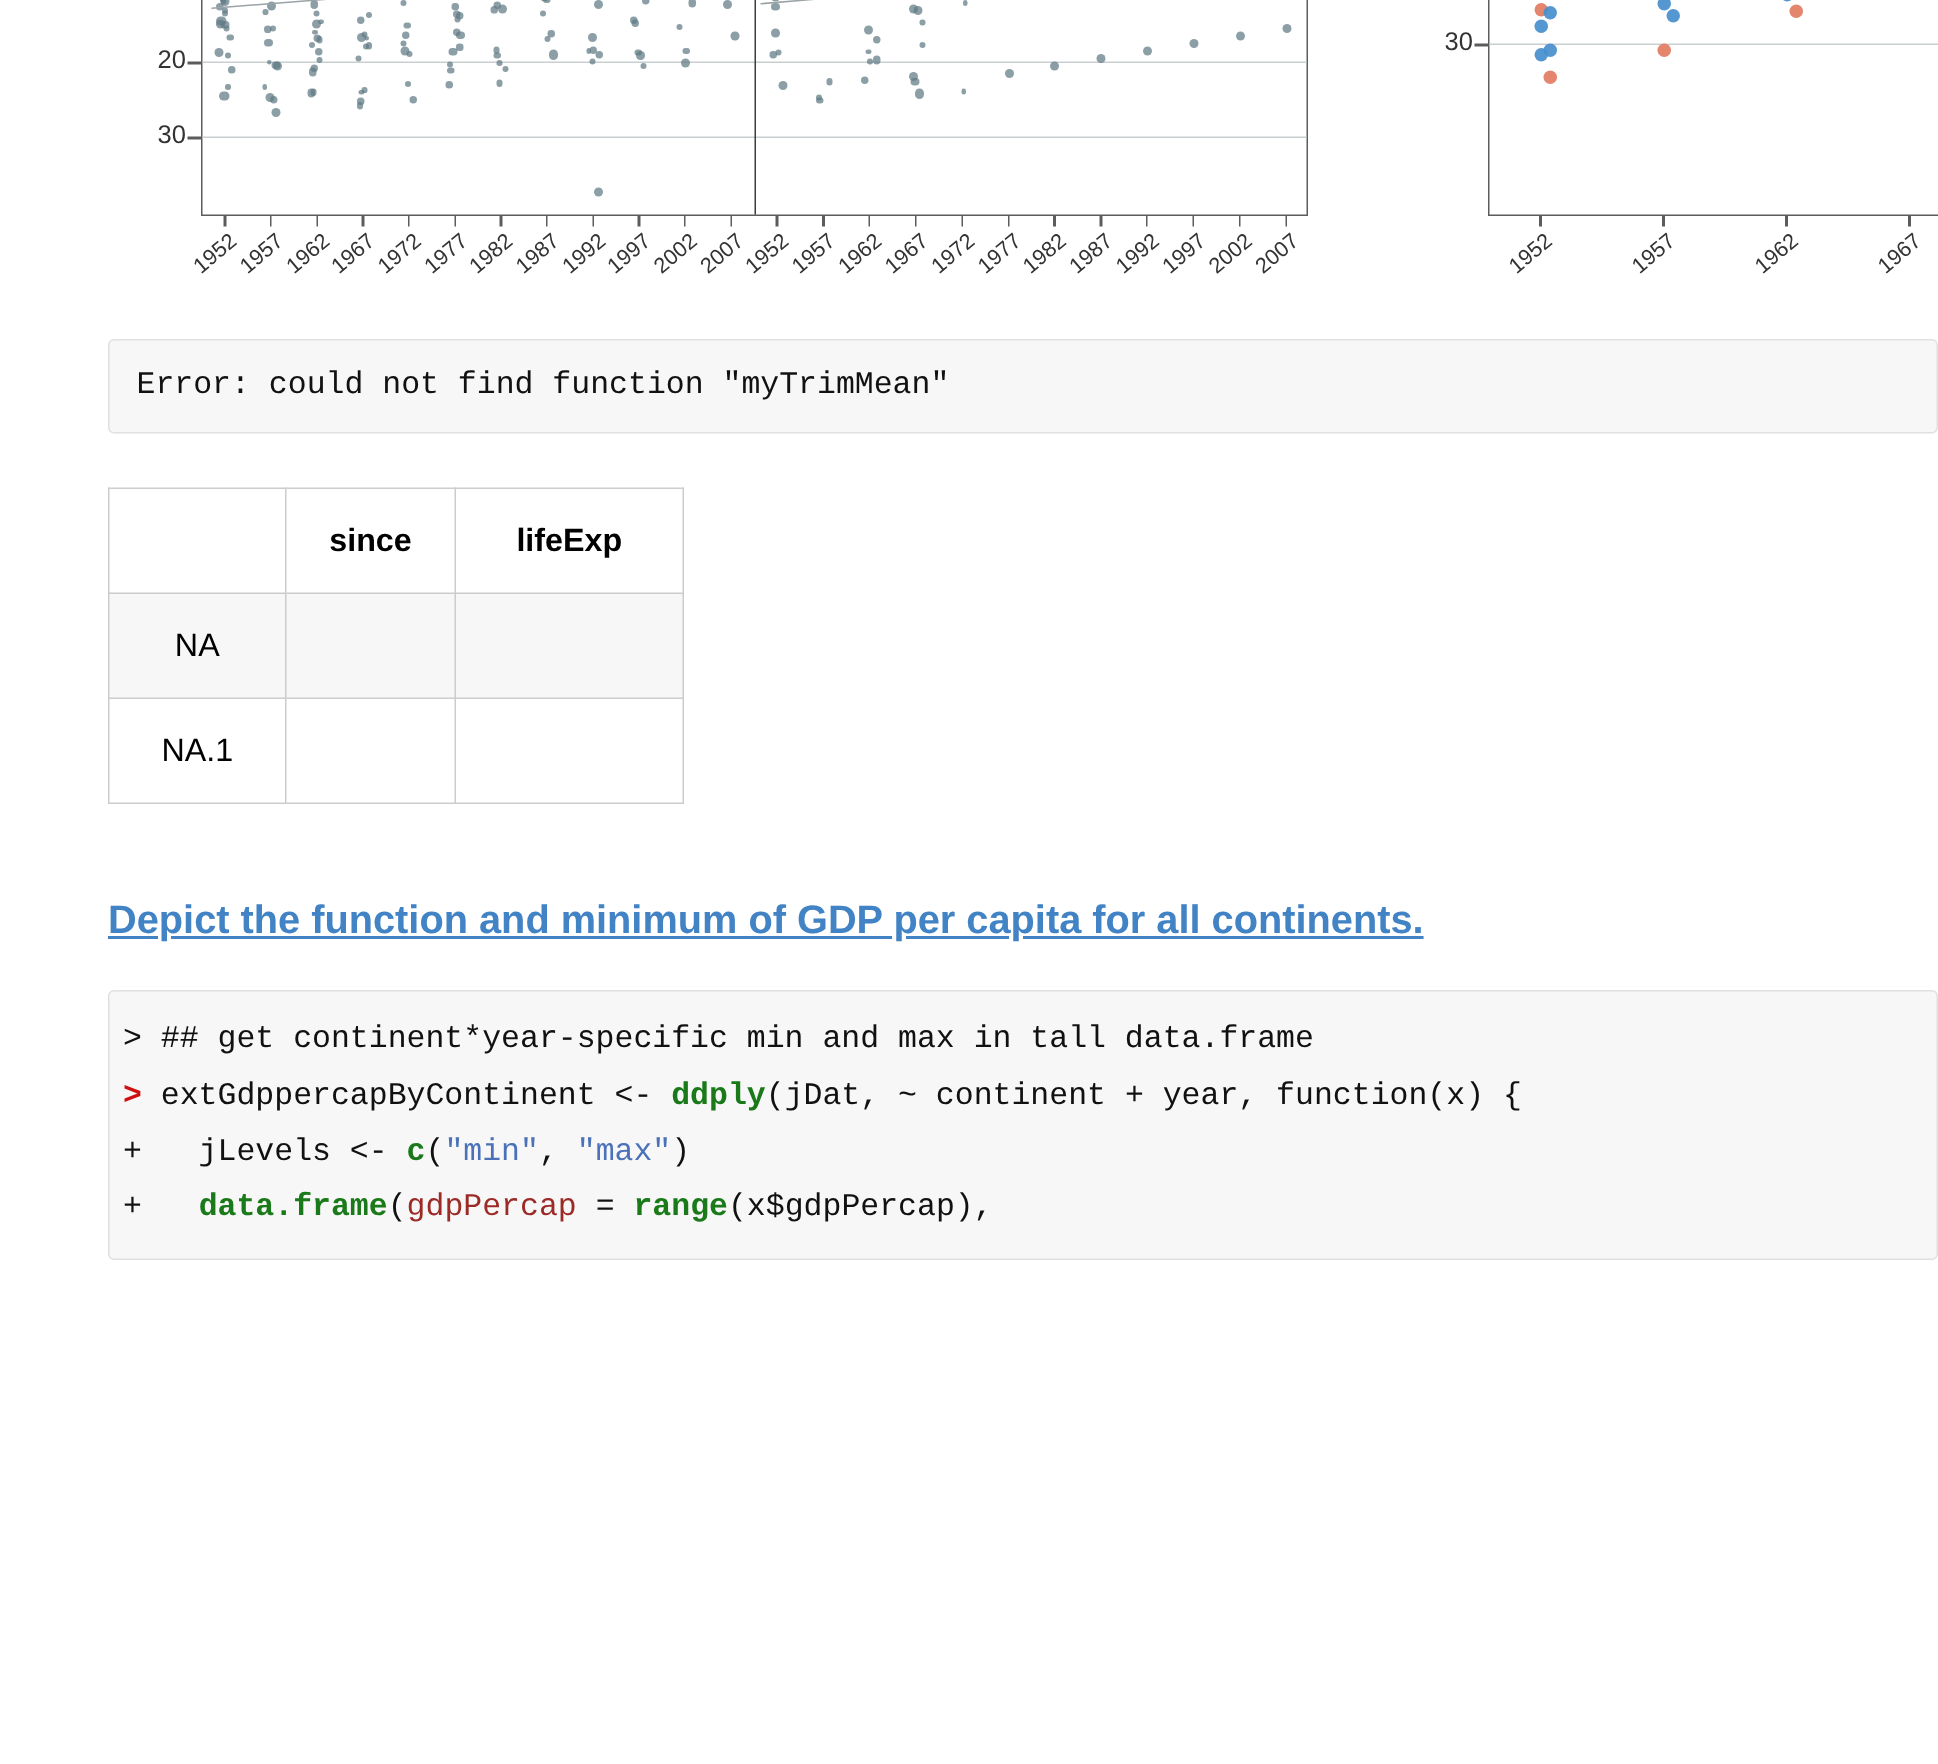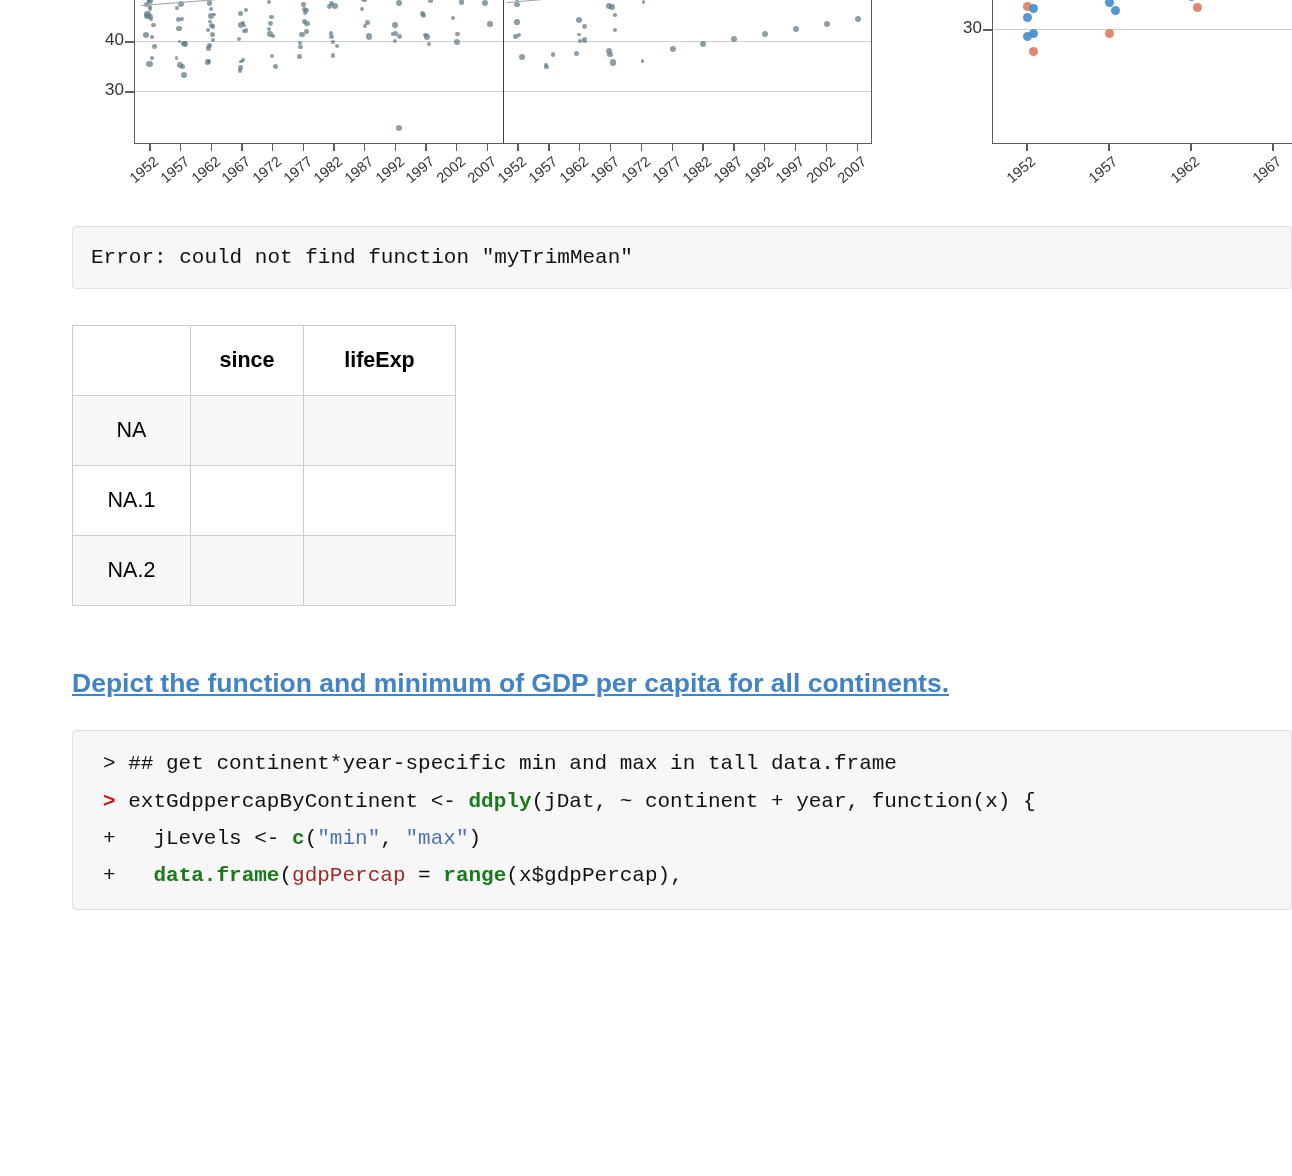--- a/index.html
+++ b/index.html
@@ -121,21 +121,21 @@
   }
 
   .prompt-line { margin-top: 58px; }
 
   
   pre.codebox {
     margin: 30px 0 0 0;
     background: #f7f7f7;
     border: 1px solid #e0e0e0;
     border-radius: 4px;
-    padding: 14px 30px;
+    padding: 14px 9px;
     font-family: "Liberation Mono", monospace;
     font-size: 21px;
     line-height: 1.78;
     color: #111111;
     overflow: hidden;
     white-space: pre;
   }
   pre.codebox.error { padding: 12px 18px; }
 
   .tok-fn      { color: #1a7a1a; font-weight: bold; }
@@ -338,21 +338,21 @@
           <div class="dot grey" style="left:596.25px;top:266px;width:6px;height:6px;"></div>
           <div class="dot grey" style="left:627.0833333333333px;top:261px;width:6px;height:6px;"></div>
           <div class="dot grey" style="left:657.9166666666666px;top:256px;width:6px;height:6px;"></div>
           <div class="dot grey" style="left:688.75px;top:251px;width:6px;height:6px;"></div>
           <div class="dot grey" style="left:719.5833333333333px;top:246px;width:6px;height:6px;"></div>
           <div class="trendline" style="left:6px;top:235px;width:230.70327262524907px;transform:rotate(-4.474896506246098deg);"></div>
           <div class="trendline" style="left:372px;top:232px;width:120.41594578792295px;transform:rotate(-4.763641690726177deg);"></div>
         </div>
     </div>
     <div id="yaxisA">
-        <div class="ytick-label" style="left:0px;top:260px;width:52px;">40</div>
+        <div class="ytick-label" style="left:0px;top:260px;width:52px;">20</div>
         <div class="ytick-mark" style="left:53px;top:271px;"></div>
         <div class="ytick-label" style="left:0px;top:310px;width:52px;">30</div>
         <div class="ytick-mark" style="left:53px;top:321px;"></div>
       </div>
     <div id="xaxisA">
         <div class="xtick-mark" style="left:77.33333333333333px;top:374px;"></div>
         <div class="xtick-label" style="left:17.33333333333333px;top:383px;width:62px;">1952</div>
         <div class="xtick-mark" style="left:108px;top:374px;"></div>
         <div class="xtick-label" style="left:48px;top:383px;width:62px;">1957</div>
         <div class="xtick-mark" style="left:138.66666666666669px;top:374px;"></div>
@@ -454,25 +454,20 @@
         <tr class="odd">
           <td class="rowname">NA</td>
           <td class="cell-year"></td>
           <td class="cell-life"></td>
         </tr>
         <tr class="even">
           <td class="rowname">NA.1</td>
           <td class="cell-year"></td>
           <td class="cell-life"></td>
         </tr>
-        <tr class="odd">
-          <td class="rowname">NA.2</td>
-          <td class="cell-year"></td>
-          <td class="cell-life"></td>
-        </tr>
       </tbody>
   </table>
 
   <h3 class="section-link">
     <a href="#">Depict the function and minimum of GDP per capita for all continents.</a>
   </h3>
 
 
   <pre class="codebox" id="code-block"><span class="tok-plain">&gt;</span><span class="tok-plain"> ## get continent*year-specific min and max in tall data.frame</span>
 <span class="tok-prompt">&gt;</span><span class="tok-plain"> extGdppercapByContinent &lt;- </span><span class="tok-fn">ddply</span><span class="tok-plain">(jDat, ~ continent + year, function(x) {</span>

